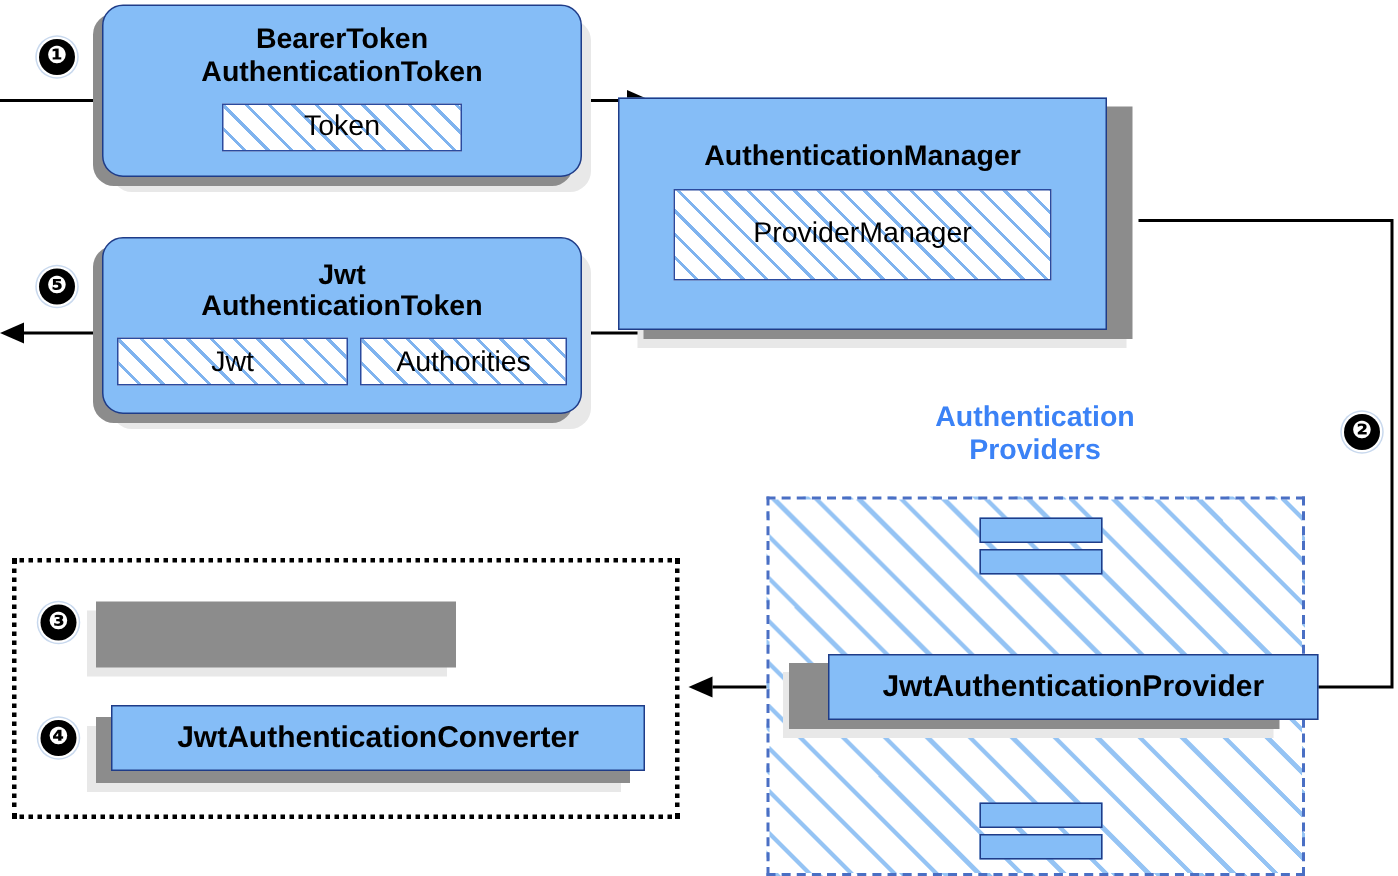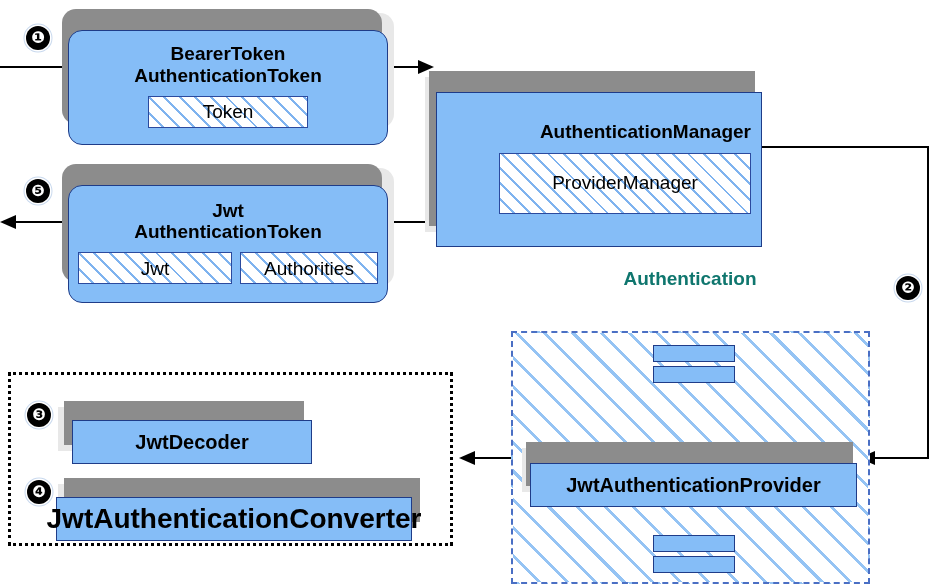--- a/index.html
+++ b/index.html
@@ -2,21 +2,21 @@
 <html><head>
 <meta charset="utf-8">
 <style>
   html,body{margin:0;padding:0;background:#ffffff;}
   body{font-family:"Liberation Sans","DejaVu Sans",sans-serif;}
   #canvas{position:relative;width:932px;height:584px;overflow:hidden;background:#fff;}
 
   
   .node{position:absolute;box-sizing:border-box;background:#85bdf7;border:1.6px solid #1f3c88;
         display:flex;flex-direction:column;align-items:center;justify-content:center;
-        color:#000;font-weight:bold;text-align:center;line-height:1.12;margin-top:27px;}
+        color:#000;font-weight:bold;text-align:center;line-height:1.12;}
   .node.round{border-radius:14px;}
   .shadow-d{position:absolute;background:#8c8c8c;}
   .shadow-l{position:absolute;background:#e8e8e8;}
   .shadow-d.round,.shadow-l.round{border-radius:14px;}
 
   
   .slot{position:relative;box-sizing:border-box;border:1.6px solid #2b4a9e;background:#ffffff;
         background-image:repeating-linear-gradient(45deg,
             rgba(130,180,240,0) 0px, rgba(130,180,240,0) 9px,
             rgba(120,175,238,.95) 9px, rgba(120,175,238,.95) 11px);
@@ -29,21 +29,21 @@
             rgba(130,180,240,0) 0px, rgba(130,180,240,0) 17px,
             rgba(130,185,242,.85) 17px, rgba(130,185,242,.85) 20px);}
   .dot-box{position:absolute;box-sizing:border-box;border:3px dotted #000;background:transparent;}
 
   
   .badge{position:absolute;width:24px;height:24px;border-radius:50%;background:#000;
          color:#fff;font-size:16px;font-weight:bold;line-height:24px;text-align:center;
          box-shadow:0 0 0 1.5px #ffffff, 0 0 0 2.5px #c9d9ee;}
 
   
-  .grp-title{position:absolute;font-weight:bold;text-align:center;color:#0f766e;line-height:1.15;}
+  .grp-title{position:absolute;font-weight:bold;text-align:center;color:#3b82f6;line-height:1.15;}
 
   svg.wires{position:absolute;left:0;top:0;width:932px;height:584px;overflow:visible;}
   .ln{stroke:#000;stroke-width:2;fill:none;}
   .ar{fill:#000;}
 </style>
 </head>
 <body>
 
 <div id="canvas">
 
@@ -80,21 +80,21 @@
     <div>BearerToken</div>
     <div>AuthenticationToken</div>
     <div class="slot" style="width:160px;height:32px;margin-top:10px;font-size:19px;">
       <span>Token</span>
     </div>
   </div>
   <div class="badge" style="left:26px;top:26px;">❶</div>
 
   <div class="shadow-l" style="left:425px;top:77px;width:326px;height:155px;"></div>
   <div class="shadow-d" style="left:429px;top:71px;width:326px;height:155px;"></div>
-  <div class="node" style="left:436px;top:65px;width:326px;height:155px;font-size:19px;padding:8px 10px 12px;align-items:flex-end;">
+  <div class="node" style="left:412px;top:65px;width:326px;height:155px;font-size:19px;padding:8px 10px 12px;">
     <div style="margin-bottom:10px;">AuthenticationManager</div>
     <div class="slot" style="width:252px;height:61px;font-size:19px;">
       <span>ProviderManager</span>
     </div>
   </div>
 
   <div class="shadow-l round" style="left:74px;top:168px;width:320px;height:118px;"></div>
   <div class="shadow-d round" style="left:62px;top:164px;width:320px;height:118px;"></div>
   <div class="node round" style="left:68px;top:158px;width:320px;height:118px;font-size:19px;padding:6px 10px 10px;">
     <div>Jwt</div>
@@ -105,51 +105,49 @@
       </div>
       <div class="slot" style="width:138px;height:32px;font-size:19px;text-align:center;">
         <span>Authorities</span>
       </div>
     </div>
   </div>
   <div class="badge" style="left:26px;top:179px;">❺</div>
 
   <div class="grp-title" style="left:561px;top:268px;width:258px;font-size:19px;">
     <div>Authentication</div>
+    <div>Providers</div>
   </div>
 
   <div class="hatch-box" style="left:511px;top:331px;width:359px;height:253px;"></div>
 
   <div style="position:absolute;left:653px;top:345px;width:82px;">
     <div style="height:17px;background:#85bdf7;border:1.6px solid #1f3c88;box-sizing:border-box;"></div>
     <div style="height:17px;background:#85bdf7;border:1.6px solid #1f3c88;box-sizing:border-box;margin-top:4px;"></div>
   </div>
 
   <div class="shadow-l" style="left:522px;top:448px;width:327px;height:44px;"></div>
   <div class="shadow-d" style="left:526px;top:442px;width:327px;height:44px;"></div>
-  <div class="node" style="left:530px;top:436px;width:327px;height:44px;font-size:20px;">
+  <div class="node" style="left:552px;top:436px;width:327px;height:44px;font-size:20px;">
     <span>JwtAuthenticationProvider</span>
   </div>
 
   <div style="position:absolute;left:653px;top:535px;width:82px;">
     <div style="height:17px;background:#85bdf7;border:1.6px solid #1f3c88;box-sizing:border-box;"></div>
     <div style="height:17px;background:#85bdf7;border:1.6px solid #1f3c88;box-sizing:border-box;margin-top:4px;"></div>
   </div>
 
   <div class="dot-box" style="left:8px;top:372px;width:445px;height:174px;"></div>
 
   <div class="shadow-l" style="left:58px;top:407px;width:240px;height:44px;"></div>
   <div class="shadow-d" style="left:64px;top:401px;width:240px;height:44px;"></div>
-  <div class="node" style="left:72px;top:393px;width:240px;height:44px;font-size:20px;">
-    <span>JwtDecoder</span>
-  </div>
   <div class="badge" style="left:27px;top:403px;">❸</div>
 
   <div class="shadow-l" style="left:58px;top:484px;width:356px;height:44px;"></div>
   <div class="shadow-d" style="left:64px;top:478px;width:356px;height:44px;"></div>
-  <div class="node" style="left:56px;top:470px;width:356px;height:44px;font-size:28px;">
+  <div class="node" style="left:74px;top:470px;width:356px;height:44px;font-size:20px;">
     <span>JwtAuthenticationConverter</span>
   </div>
   <div class="badge" style="left:27px;top:480px;">❹</div>
 
   <div class="badge" style="left:896px;top:276px;">❷</div>
 
 </div>
 
 </body></html>

